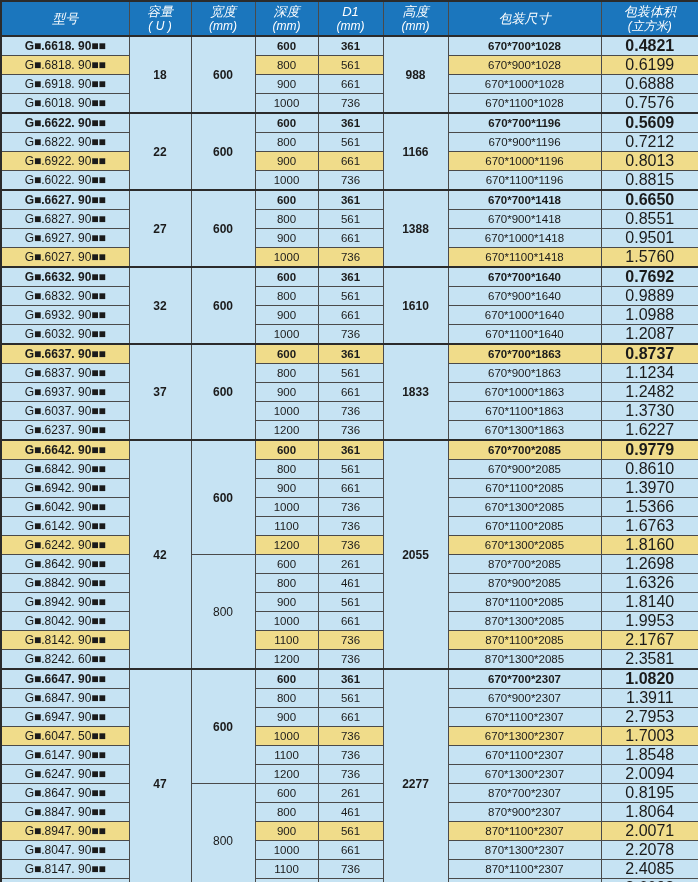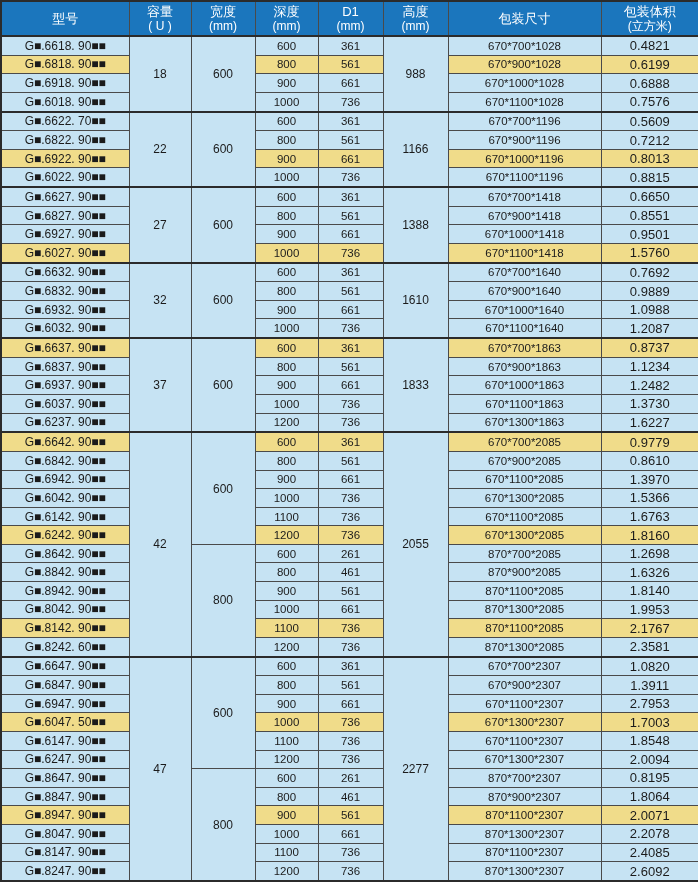--- a/index.html
+++ b/index.html
@@ -35,43 +35,45 @@
     white-space: nowrap;
   }
   .spec thead th {
     background: var(--header-bg);
     color: var(--header-text);
     font-weight: normal;
     font-size: 13px;
     line-height: 1.2;
     height: 33px;
     border-bottom: 2px solid var(--border-strong);
+    font-style: italic;
   }
   .spec thead .th-sub {
     display: block;
     font-size: 12px;
   }
   .spec tbody td {
     background: var(--row-bg);
     font-size: 11.5px;
   }
   .spec tbody td.model {
     font-size: 12px;
   }
   .spec tbody td.vol {
-    font-size: 13px;
+    font-size: 16px;
   }
   .spec tbody td.merge {
     font-size: 12px;
   }
   .spec tbody td.hl {
     background: var(--hl-bg);
   }
   .spec tbody tr.group-start td {
     border-top: 2px solid var(--border-strong);
+    font-weight: bold;
   }
 </style>
 </head>
 <body>
 
 <table class="spec">
   <colgroup>
     <col style="width:128px">
     <col style="width:62px">
     <col style="width:64px">
@@ -141,21 +143,21 @@
         <td class="vol">0.6888</td>
       </tr>
       <tr>
         <td class="model">G■.6018. 90■■</td>
         <td>1000</td>
         <td>736</td>
         <td>670*1100*1028</td>
         <td class="vol">0.7576</td>
       </tr>
       <tr class="group-start">
-        <td class="model">G■.6622. 70■■</td>
+        <td class="model">G■.6622. 90■■</td>
         <td class="merge" rowspan="4">22</td>
         <td class="merge" rowspan="4">600</td>
         <td>600</td>
         <td>361</td>
         <td class="merge" rowspan="4">1166</td>
         <td>670*700*1196</td>
         <td class="vol">0.5609</td>
       </tr>
       <tr>
         <td class="model">G■.6822. 90■■</td>

